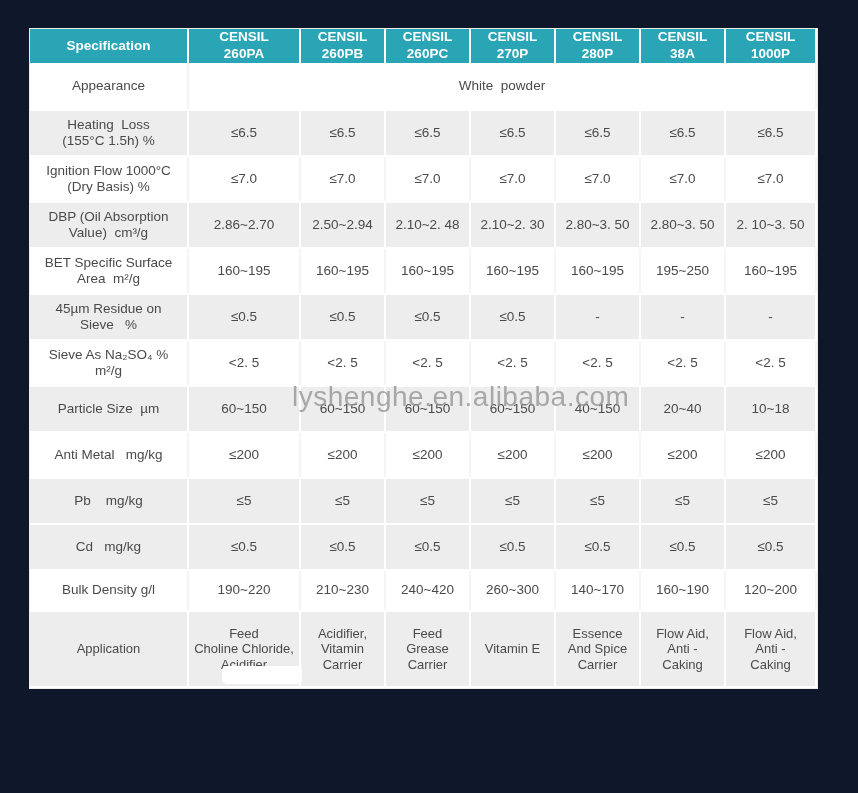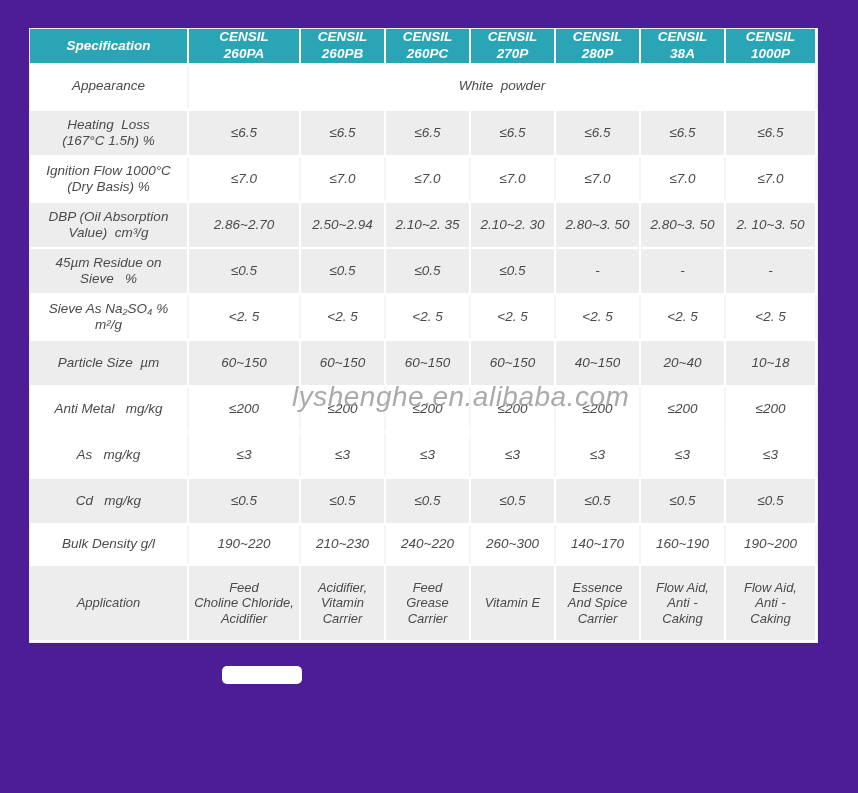--- a/index.html
+++ b/index.html
@@ -1,17 +1,17 @@
 <!DOCTYPE html>
 <html style="--header-bg: #2AA5B6; --header-text: #FFFFFF; --row-shade: #EDEDED; --text: #4A4A4A; --watermark: #969696;"><head>
 <meta charset="utf-8">
 <style>
   html,body{margin:0;padding:0;background:#ffffff;}
-  .canvas{position:relative;width:858px;height:793px;background:#4c1d95;overflow:hidden;
-          font-family:"Liberation Sans",sans-serif;color:var(--text,#4a4a4a);font-style:italic;}
+  .canvas{position:relative;width:858px;height:793px;background:#0f172a;overflow:hidden;
+          font-family:"Liberation Sans",sans-serif;color:var(--text,#4a4a4a);}
   .spec-table{position:absolute;left:30px;top:29px;width:786px;border-collapse:collapse;
               table-layout:fixed;outline:1px solid #ededed;}
   .spec-table thead th{background:var(--header-bg,#2aa5b6);color:var(--header-text,#fff);
               font-weight:bold;font-size:13.5px;height:34px;border-right:2px solid #ffffff;
               white-space:pre-line;line-height:1.25;padding:0 2px;}
   .spec-table td{font-size:13.5px;text-align:center;vertical-align:middle;height:40px;
               border-right:2px solid #ffffff;border-bottom:2px solid #ffffff;
               white-space:pre-wrap;line-height:1.2;padding:2px 1px;}
   tr.shade td{background:var(--row-shade,#ededed);}
   tr.plain td{background:#ffffff;border-right-color:#f5f5f5;}
@@ -57,21 +57,21 @@
 1000P</th>
         </tr>
     </thead>
     <tbody id="table-body">
         <tr class="row-appearance">
           <td class="label-cell">Appearance</td>
           <td class="value-cell" colspan="7">White  powder</td>
         </tr>
         <tr class="shade">
           <td class="label-cell">Heating  Loss
-(167°C 1.5h) %</td>
+(155°C 1.5h) %</td>
           <td class="value-cell">≤6.5</td>
           <td class="value-cell">≤6.5</td>
           <td class="value-cell">≤6.5</td>
           <td class="value-cell">≤6.5</td>
           <td class="value-cell">≤6.5</td>
           <td class="value-cell">≤6.5</td>
           <td class="value-cell">≤6.5</td>
         </tr>
         <tr class="plain">
           <td class="label-cell">Ignition Flow 1000°C
@@ -82,26 +82,37 @@
           <td class="value-cell">≤7.0</td>
           <td class="value-cell">≤7.0</td>
           <td class="value-cell">≤7.0</td>
           <td class="value-cell">≤7.0</td>
         </tr>
         <tr class="shade">
           <td class="label-cell">DBP (Oil Absorption
 Value)  cm³/g</td>
           <td class="value-cell">2.86~2.70</td>
           <td class="value-cell">2.50~2.94</td>
-          <td class="value-cell">2.10~2. 35</td>
+          <td class="value-cell">2.10~2. 48</td>
           <td class="value-cell">2.10~2. 30</td>
           <td class="value-cell">2.80~3. 50</td>
           <td class="value-cell">2.80~3. 50</td>
           <td class="value-cell">2. 10~3. 50</td>
         </tr>
+        <tr class="plain">
+          <td class="label-cell">BET Specific Surface
+Area  m²/g</td>
+          <td class="value-cell">160~195</td>
+          <td class="value-cell">160~195</td>
+          <td class="value-cell">160~195</td>
+          <td class="value-cell">160~195</td>
+          <td class="value-cell">160~195</td>
+          <td class="value-cell">195~250</td>
+          <td class="value-cell">160~195</td>
+        </tr>
         <tr class="shade">
           <td class="label-cell">45µm Residue on
 Sieve   %</td>
           <td class="value-cell">≤0.5</td>
           <td class="value-cell">≤0.5</td>
           <td class="value-cell">≤0.5</td>
           <td class="value-cell">≤0.5</td>
           <td class="value-cell">-</td>
           <td class="value-cell">-</td>
           <td class="value-cell">-</td>
@@ -130,49 +141,49 @@
         <tr class="plain">
           <td class="label-cell">Anti Metal   mg/kg</td>
           <td class="value-cell">≤200</td>
           <td class="value-cell">≤200</td>
           <td class="value-cell">≤200</td>
           <td class="value-cell">≤200</td>
           <td class="value-cell">≤200</td>
           <td class="value-cell">≤200</td>
           <td class="value-cell">≤200</td>
         </tr>
-        <tr class="plain">
-          <td class="label-cell">As   mg/kg</td>
-          <td class="value-cell">≤3</td>
-          <td class="value-cell">≤3</td>
-          <td class="value-cell">≤3</td>
-          <td class="value-cell">≤3</td>
-          <td class="value-cell">≤3</td>
-          <td class="value-cell">≤3</td>
-          <td class="value-cell">≤3</td>
+        <tr class="shade">
+          <td class="label-cell">Pb    mg/kg</td>
+          <td class="value-cell">≤5</td>
+          <td class="value-cell">≤5</td>
+          <td class="value-cell">≤5</td>
+          <td class="value-cell">≤5</td>
+          <td class="value-cell">≤5</td>
+          <td class="value-cell">≤5</td>
+          <td class="value-cell">≤5</td>
         </tr>
         <tr class="shade">
           <td class="label-cell">Cd   mg/kg</td>
           <td class="value-cell">≤0.5</td>
           <td class="value-cell">≤0.5</td>
           <td class="value-cell">≤0.5</td>
           <td class="value-cell">≤0.5</td>
           <td class="value-cell">≤0.5</td>
           <td class="value-cell">≤0.5</td>
           <td class="value-cell">≤0.5</td>
         </tr>
         <tr class="plain row-bulk">
           <td class="label-cell">Bulk Density g/l</td>
           <td class="value-cell">190~220</td>
           <td class="value-cell">210~230</td>
-          <td class="value-cell">240~220</td>
+          <td class="value-cell">240~420</td>
           <td class="value-cell">260~300</td>
           <td class="value-cell">140~170</td>
           <td class="value-cell">160~190</td>
-          <td class="value-cell">190~200</td>
+          <td class="value-cell">120~200</td>
         </tr>
         <tr class="shade row-app">
           <td class="label-cell">Application</td>
           <td class="value-cell">Feed
 Choline Chloride,
 Acidifier</td>
           <td class="value-cell">Acidifier,
 Vitamin
 Carrier</td>
           <td class="value-cell">Feed

